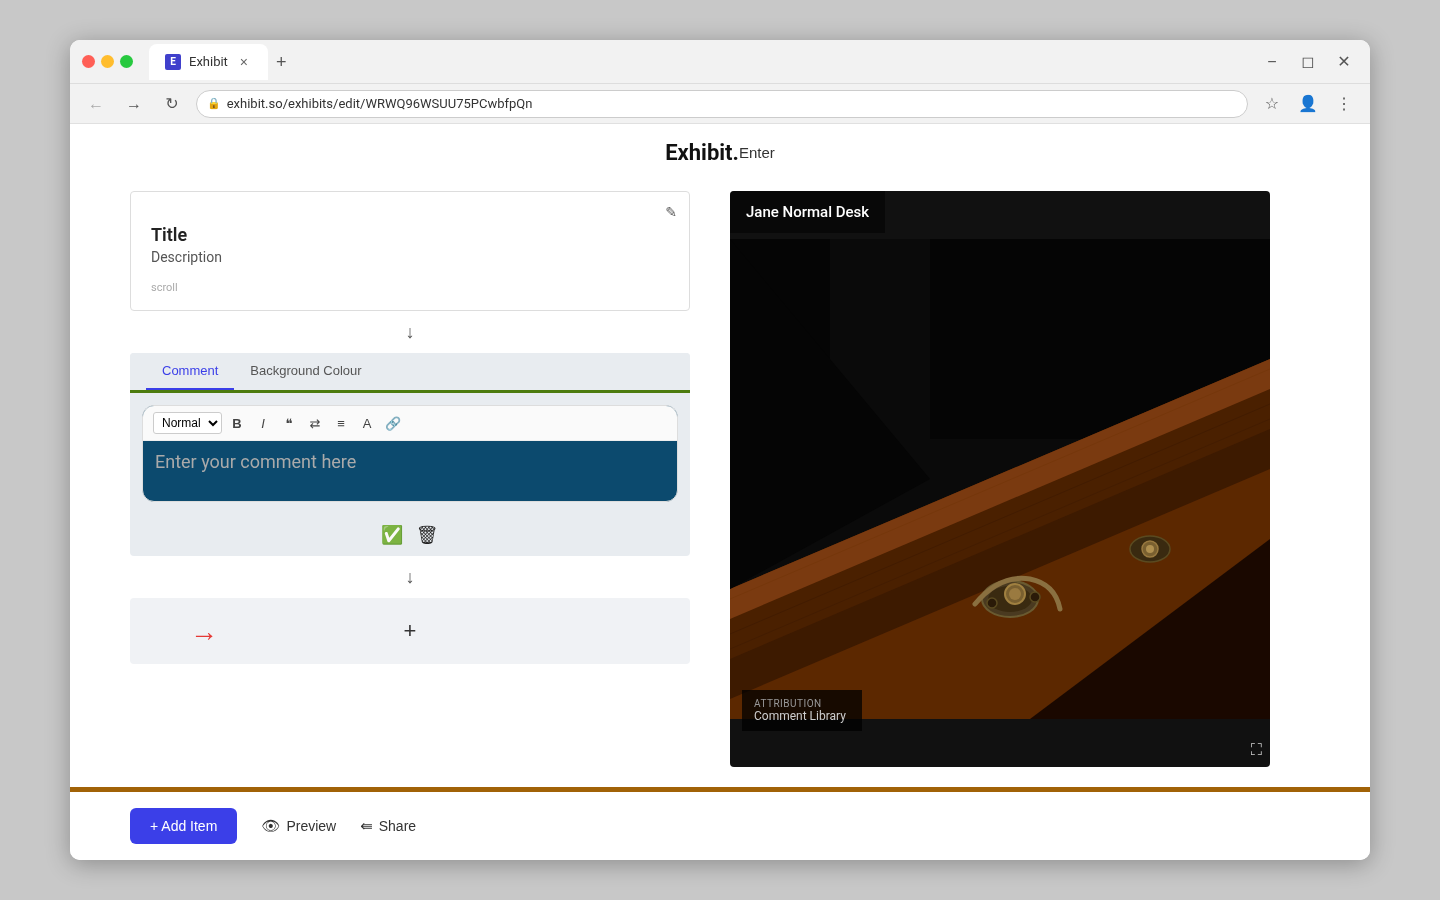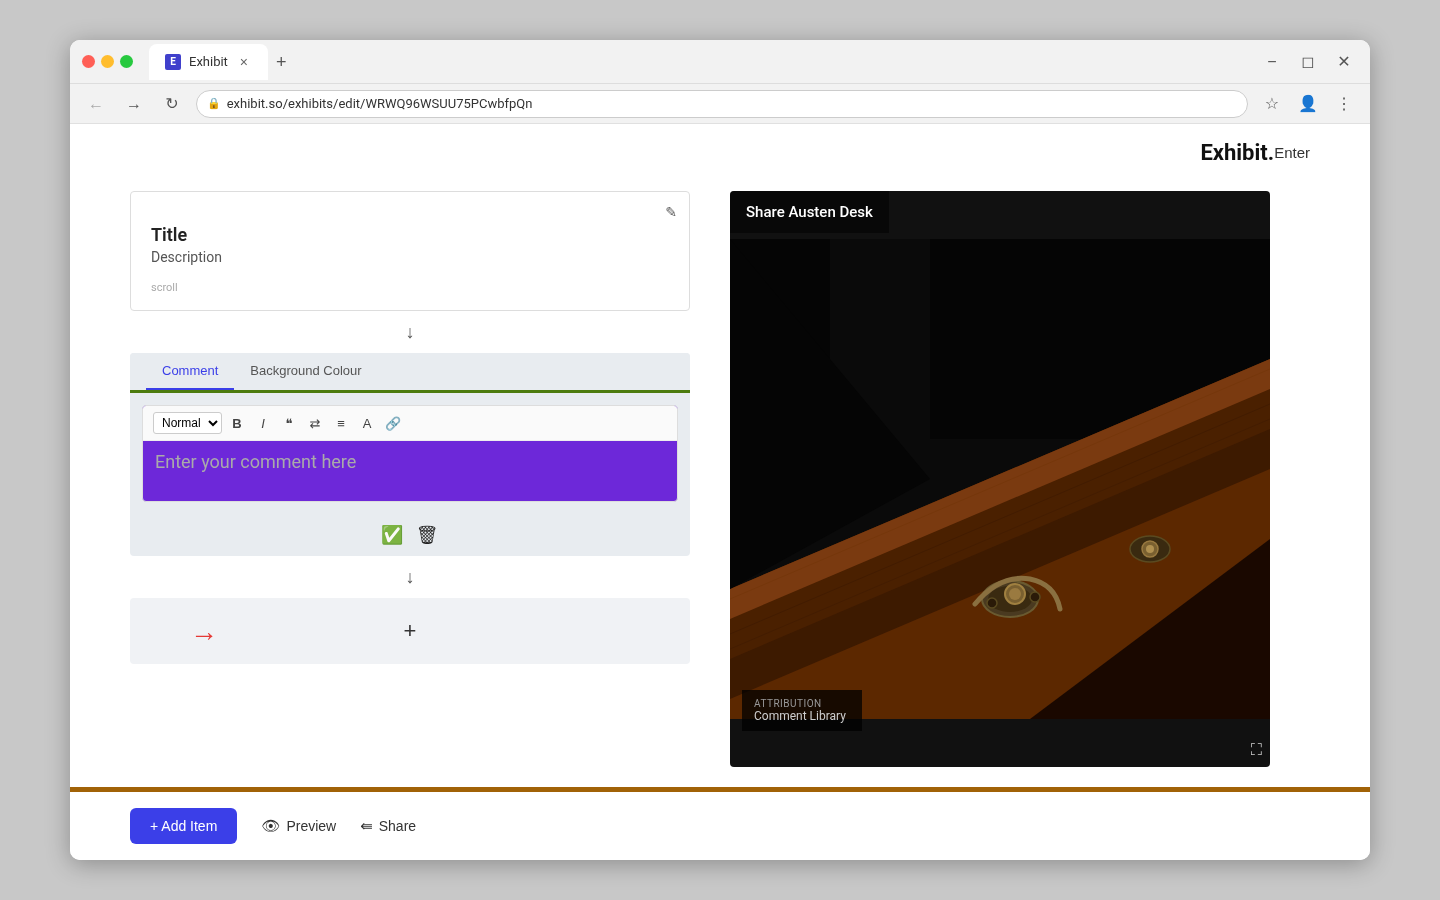--- a/index.html
+++ b/index.html
@@ -142,21 +142,21 @@
       background: #fff;
       display: flex;
       flex-direction: column;
       overflow: hidden;
     }
 
     
     .app-header {
       padding: 16px 60px;
       display: flex;
-      justify-content: flex-end;
+      justify-content: center;
       align-items: center;
       border-bottom: none;
     }
     .app-logo {
       font-size: 22px;
       font-weight: 700;
       color: #111;
     }
     .help-link {
       font-size: 15px;
@@ -244,23 +244,23 @@
       background: none;
       border: none;
       color: #555;
       border-bottom: 2px solid transparent;
     }
     .comment-tab.active {
       color: #3b3fe8;
       border-bottom: 2px solid #3b3fe8;
     }
     .comment-editor {
-      background: #6d28d9;
+      background: #0c4a6e;
       margin: 12px;
-      border-radius: 4px;
+      border-radius: 12px;
       border: 1px solid #ddd;
       overflow: hidden;
     }
     .editor-toolbar {
       display: flex;
       align-items: center;
       gap: 4px;
       padding: 6px 10px;
       border-bottom: 1px solid #eee;
       background: #fafafa;
@@ -519,21 +519,21 @@
         </div>
 
         <div class="add-block">
           <span class="red-arrow">→</span>
           <button class="add-plus-btn">+</button>
         </div>
       </div>
 
       <div class="right-panel">
         <div class="image-title-overlay">
-          <span>Share Austen Desk</span>
+          <span>Jane Normal Desk</span>
         </div>
         <div class="desk-image">
           
           <svg width="100%" height="100%" viewBox="0 0 540 480" xmlns="http://www.w3.org/2000/svg">
 
             <rect width="540" height="480" fill="#0a0a0a"></rect>
 
             <rect x="200" y="0" width="340" height="200" fill="#050505"></rect>
 
             <polygon points="0,480 540,200 540,480" fill="#1a0800"></polygon>

